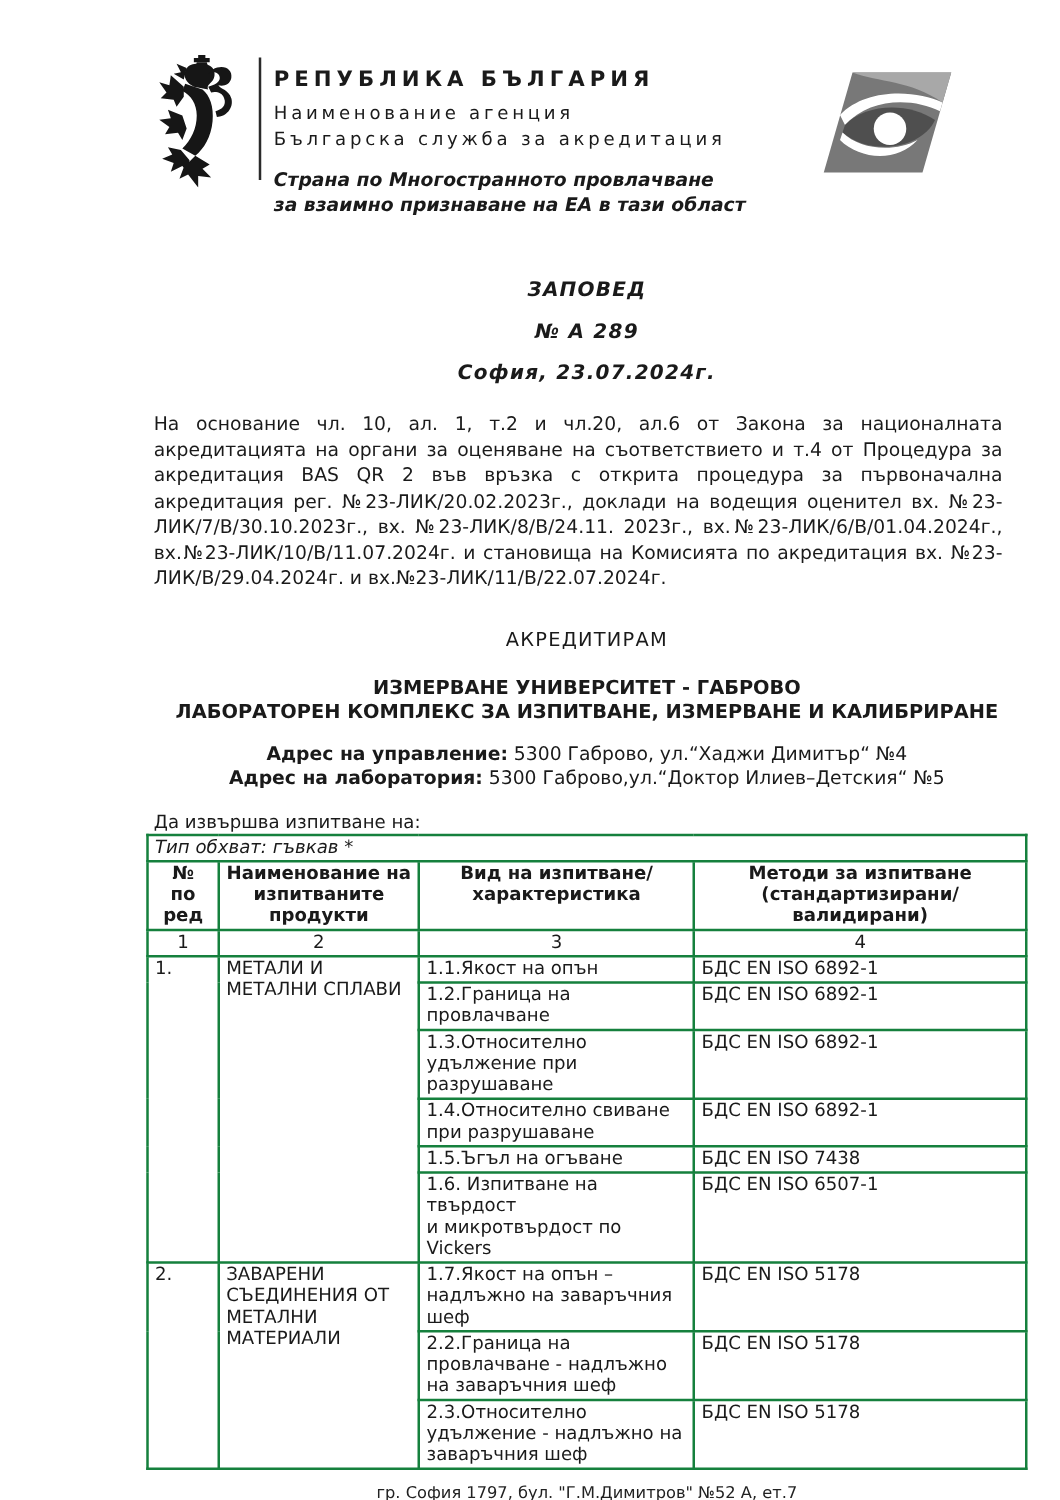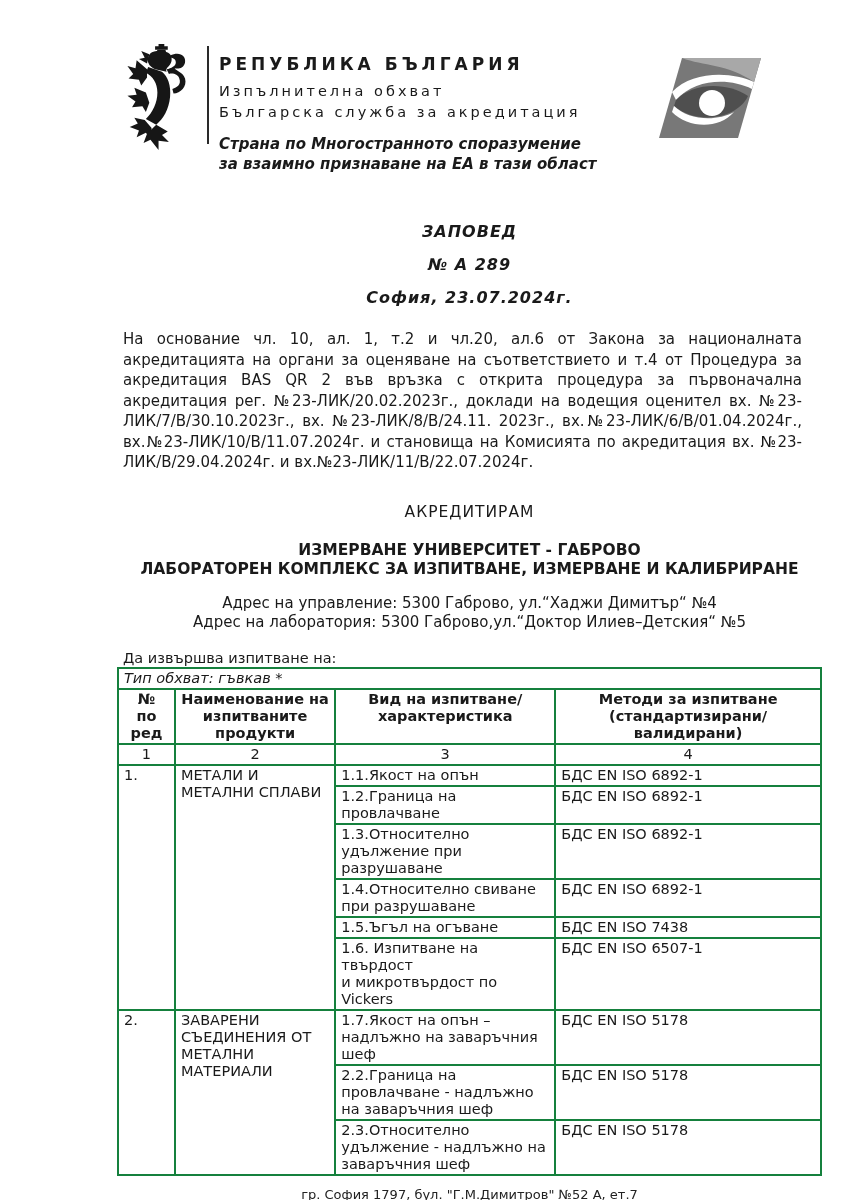--- a/index.html
+++ b/index.html
@@ -29,21 +29,21 @@
   
   .body-par{
     margin:22px 20px 0 6px;
     font-size:15px;line-height:20.5px;
     text-align:justify;
   }
   
   .accredit-head{margin-top:30px;text-align:center;font-size:15.5px;font-weight:normal;letter-spacing:1px;}
   .org{margin-top:20px;text-align:center;font-size:15.5px;font-weight:bold;line-height:19px;}
   .addresses{margin-top:15px;text-align:center;font-size:15px;line-height:19px;}
-  .addresses b{font-weight:normal;}
+  .addresses b{font-weight:bold;}
   
   .intro{margin-top:18px;font-size:14.5px;padding-left:6px;}
   table.tests{
     border-collapse:collapse;
     width:705px;
     table-layout:fixed;
     margin-top:1px;
     font-size:14.5px;
   }
   table.tests th,table.tests td{
@@ -83,24 +83,24 @@
         <path d="M18 20l12 4c5 4 8 12 7 22-1 11-6 19-12 24l-9-5c6-6 10-14 10-23 0-8-4-14-10-17z"></path>
         <path d="M17 22l-9-8-1 7-7-2 5 7-4 4 9 1 2 5 5-7z"></path>
         <path d="M16 42l-10-4 2 6-8 1 7 5-3 5 9-1 3 5 3-8z"></path>
         <path d="M15 66l-9-2 3 5-7 3 8 3-2 6 8-4 4 5 1-9z"></path>
         <path d="M25 70l10 6-5 3 6 6-9-1 0 8-7-9-6 3 3-8z"></path>
       </g>
     </svg>
     <div class="vbar"></div>
     <div class="header-text">
       <div class="republic">РЕПУБЛИКА БЪЛГАРИЯ</div>
-      <div class="agency">Изпълнителна обхват</div>
+      <div class="agency">Наименование агенция</div>
       <div class="agency">Българска служба за акредитация</div>
       <div class="mla">
-        <div>Страна по Многостранното споразумение</div>
+        <div>Страна по Многостранното провлачване</div>
         <div>за взаимно признаване на ЕА в тази област</div>
       </div>
     </div>
   </div>
 
   <svg class="logo-svg" viewBox="0 0 104 84" aria-hidden="true">
     <polygon points="24,2 103,2 80,82 1,82" fill="#787878"></polygon>
     <path d="M24 2 L103 2 L96 26 C70 8 45 10 24 2 Z" fill="#a8a8a8"></path>
     <path d="M14 36 C35 14 75 16 96 26 L94 33 C72 22 38 22 18 44 Z" fill="#ffffff"></path>
     <path d="M18 44 C35 26 70 26 90 40 C80 62 40 70 16 50 Z" fill="#4f4f4f"></path>

